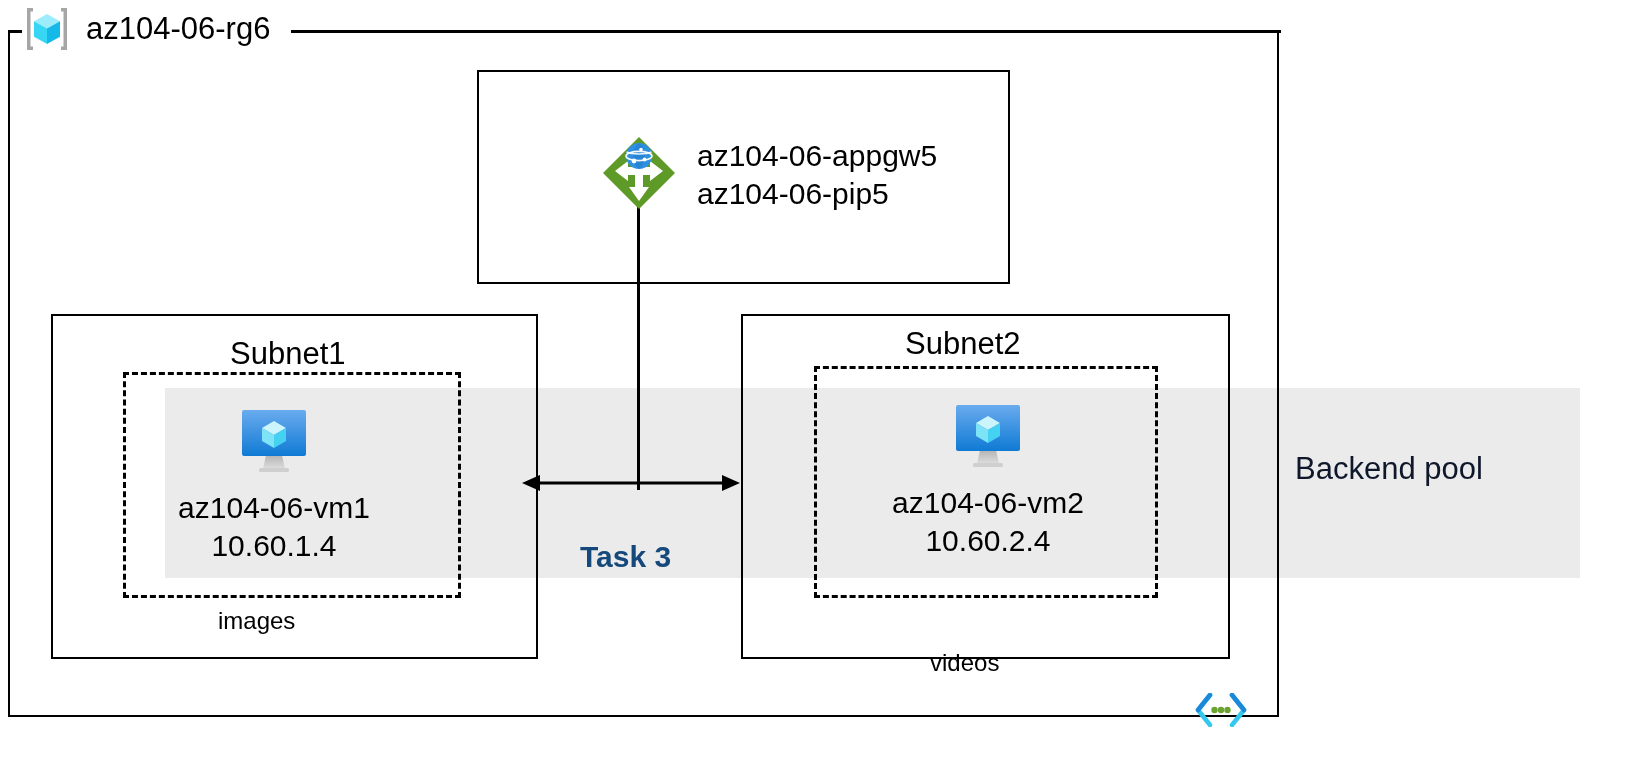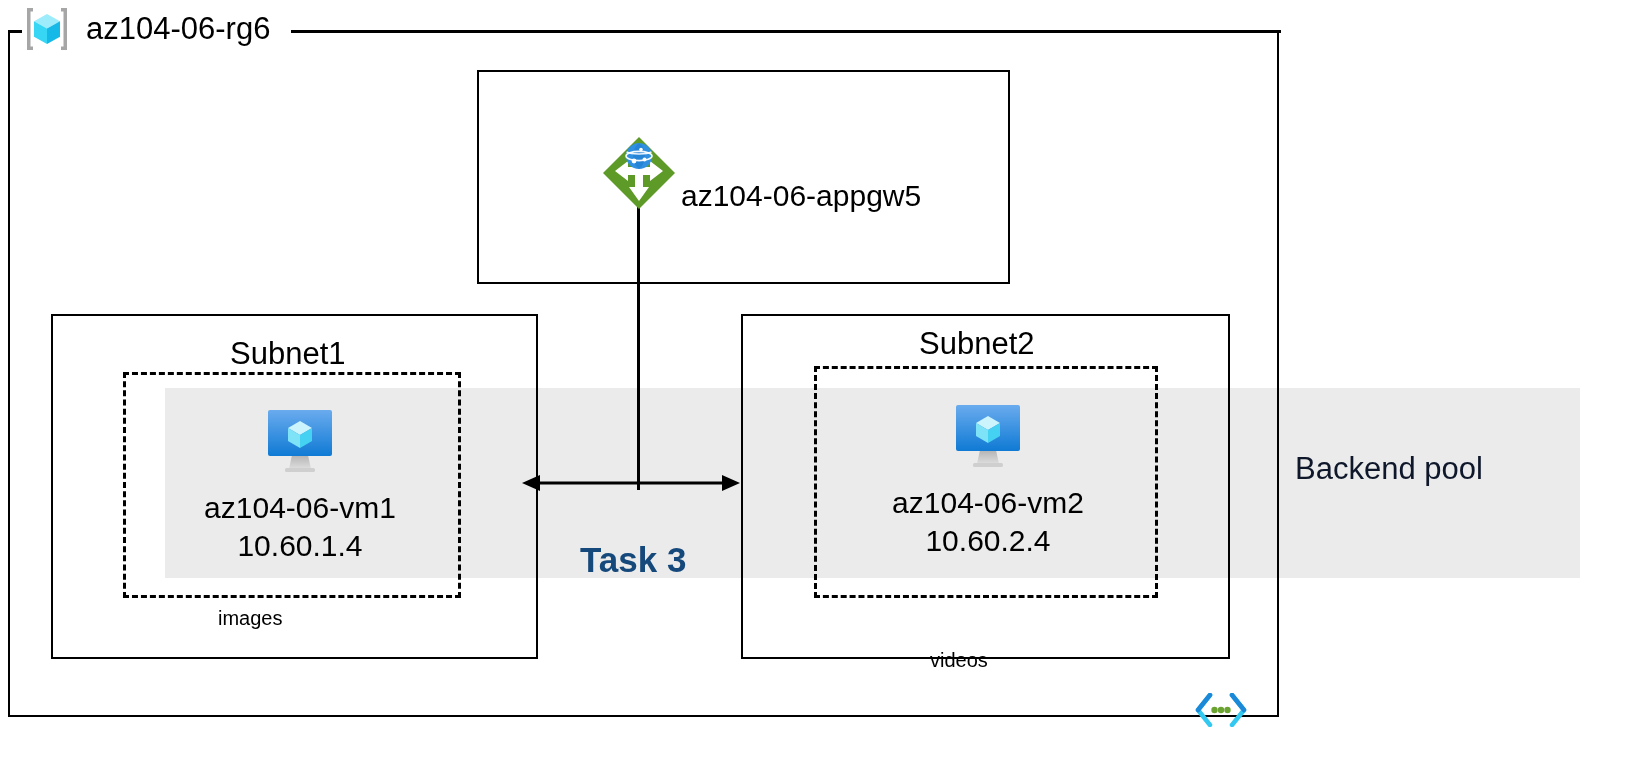--- a/index.html
+++ b/index.html
@@ -71,72 +71,72 @@
   #subnet-appgw-box { left:477px; top:70px; width:533px; height:214px; }
   #subnet1-box      { left:51px;  top:314px; width:487px; height:345px; }
   #subnet2-box      { left:741px; top:314px; width:489px; height:345px; }
 
   .subnet-title {
     position:absolute;
     font-size:31px; color:#000; white-space:nowrap; z-index:5;
   }
   #subnet-appgw-title { left:487px; top:84px; }
   #subnet1-title      { left:230px; top:336px; }
-  #subnet2-title      { left:905px; top:326px;margin-left:14px; }
+  #subnet2-title      { left:905px; top:326px; }
 
   
   .dashed-box {
     position:absolute;
     border:3px dashed #000;
     background:transparent;
     z-index:4;
   }
   #dashed1 { left:123px; top:372px; width:338px; height:226px; }
   #dashed2 { left:814px; top:366px; width:344px; height:232px; }
 
   
   .vm-block {
     position:absolute; z-index:5;
     display:flex; flex-direction:column; align-items:center;
     white-space:nowrap;
   }
-  #vm1-block { left:178px; top:403px; width:244px; }
+  #vm1-block { left:152px; top:403px; width:244px; }
   #vm2-block { left:866px; top:398px; width:244px;justify-content:space-between; }
   .vm-name, .vm-ip { font-size:30px; line-height:1.28; color:#000; }
   .vm-name { margin-top:12px; }
 
   .vm-icon { width:78px; height:74px; display:block; }
 
   
   .appgw-node {
     position:absolute; left:597px; top:131px;
-    display:flex; align-items:flex-end; 
+    display:flex; align-items:flex-start; gap:16px;
     z-index:5; white-space:nowrap;
   }
   .appgw-icon { width:84px; height:84px; display:block; flex:0 0 auto; }
   .appgw-labels { padding-top:6px; }
   .appgw-labels div { font-size:30px; line-height:1.28; color:#000; }
 
   
   .subnet-caption {
-    position:absolute; font-size:20px; color:#000; white-space:nowrap; z-index:5;
+    position:absolute; font-size:24px; color:#000; white-space:nowrap; z-index:5;
   }
   #caption-images { left:218px; top:607px; }
   #caption-videos { left:930px; top:612px;margin-top:37px; }
 
   
   .appgw-vline {
     position:absolute;
     left:637px; top:205px; width:3px; height:285px;
     background:#000; z-index:4;
   }
   .task3-arrow { position:absolute; left:520px; top:468px; z-index:5; }
   .task3-label {
     position:absolute; left:580px; top:540px;
-    font-size:35px; font-weight:bold; color:#16497b;
+    font-size:30px; font-weight:bold; color:#16497b;
     white-space:nowrap; z-index:5;
   }
 
   
   .code-icon { position:absolute; left:1194px; top:693px; z-index:6; }
 </style>
 </head>
 <body>
 
 <div id="canvas">
@@ -183,20 +183,21 @@
         <path d="M42 12 C34 18 34 32 42 38 C50 32 50 18 42 12 Z" fill="#1f7ccf" opacity="0.55"></path>
         <ellipse cx="42" cy="25" rx="13" ry="4.6" fill="none" stroke="#ffffff" stroke-width="1.6" opacity="0.95"></ellipse>
         <path d="M29.6 21 C34 23.5 50 23.5 54.4 21" fill="none" stroke="#ffffff" stroke-width="1.5" opacity="0.9"></path>
         <circle cx="37" cy="30" r="2.4" fill="#ffffff"></circle>
         <circle cx="47.5" cy="28.5" r="2" fill="#ffffff"></circle>
         <circle cx="44" cy="18.5" r="1.8" fill="#ffffff"></circle>
       </svg>
     </span>
     <div class="appgw-labels">
       <div>az104-06-appgw5</div>
+      <div>az104-06-pip5</div>
     </div>
   </div>
 
   <div class="appgw-vline"></div>
 
   <div class="subnet-box" id="subnet1-box"></div>
   <div class="subnet-title" id="subnet1-title">Subnet1</div>
   <div class="dashed-box" id="dashed1"></div>
 
   <div class="vm-block" id="vm1-block">

